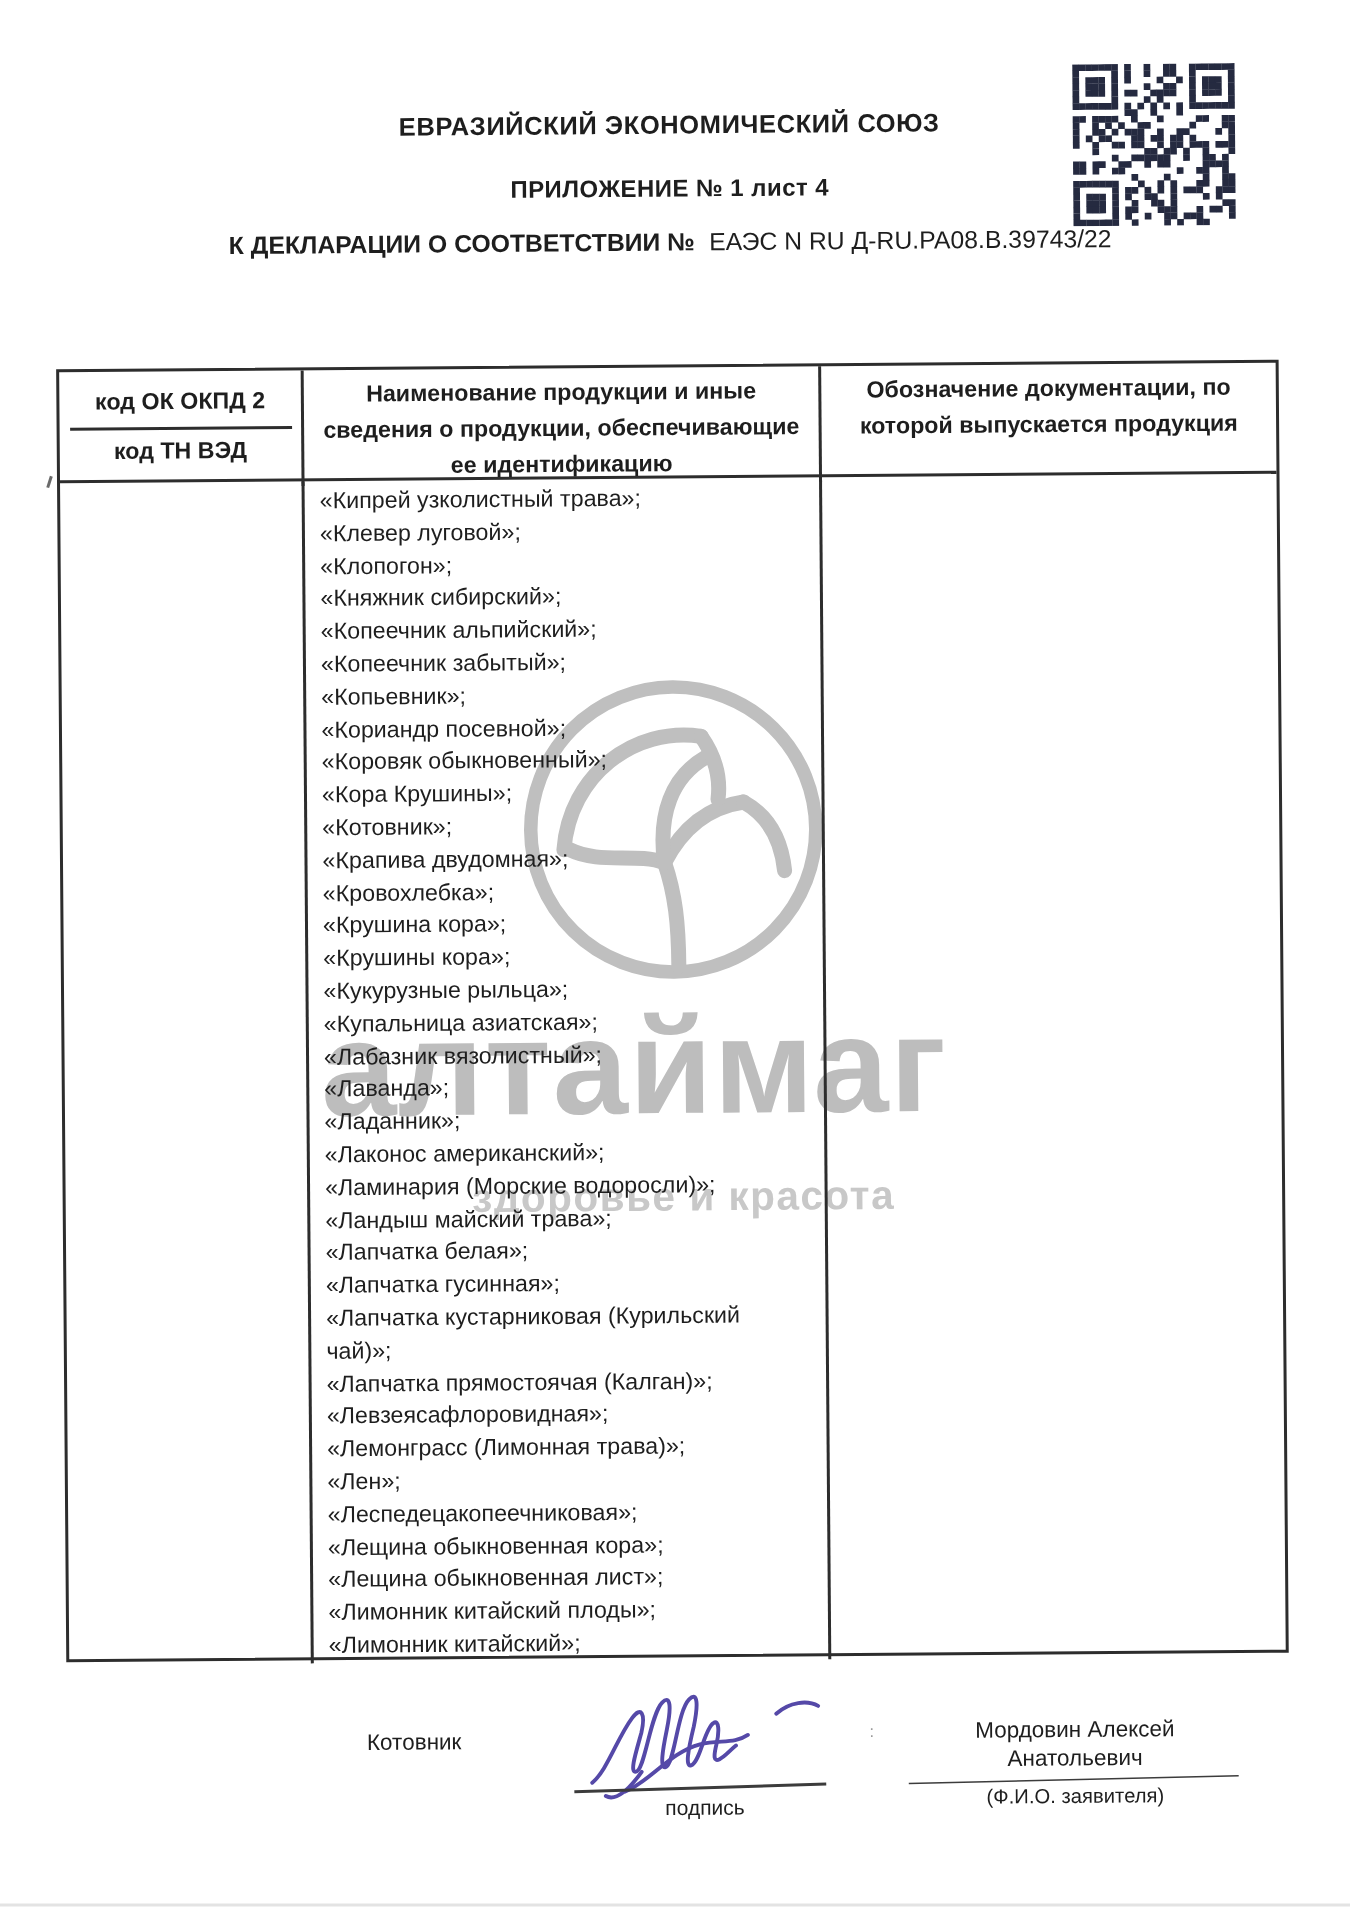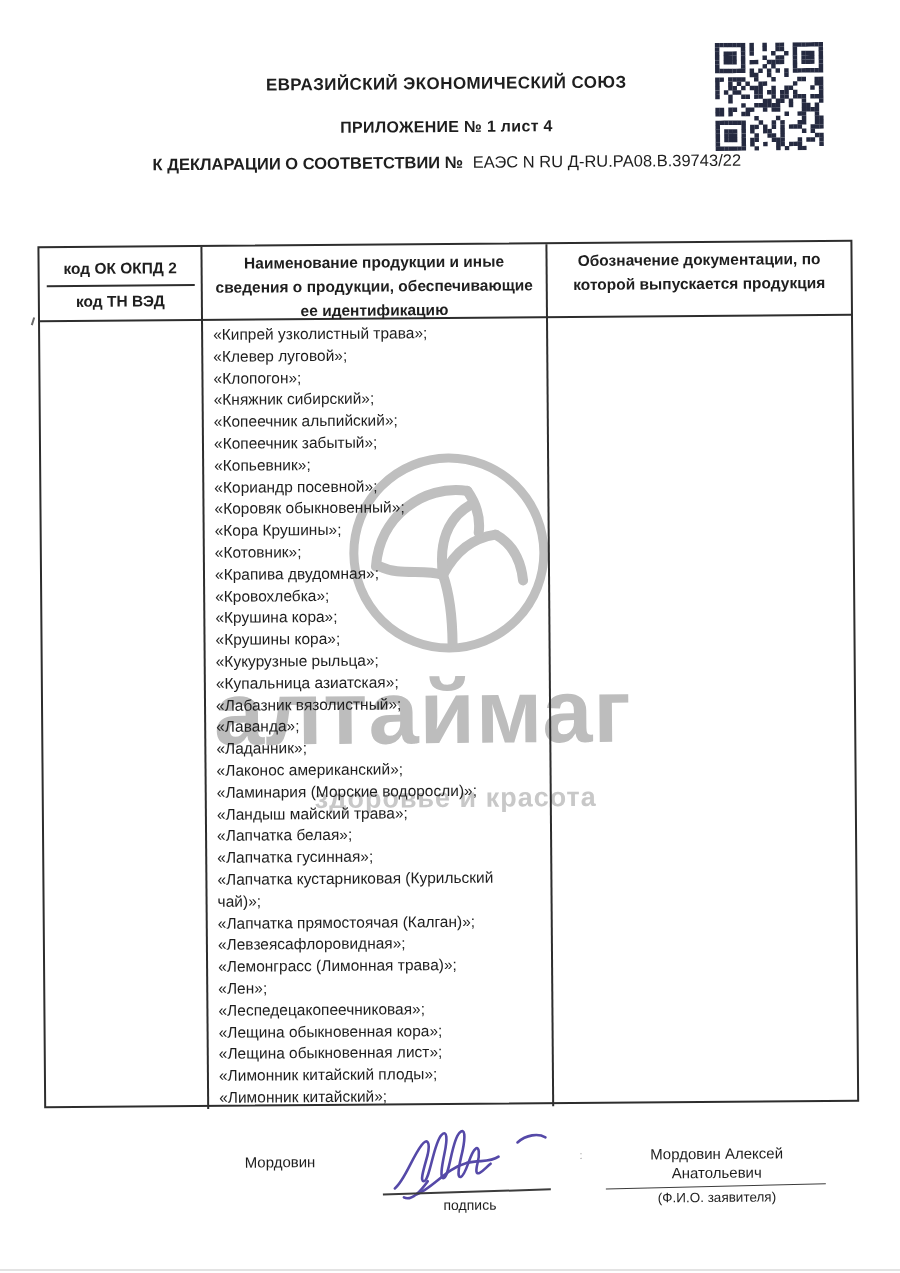--- a/index.html
+++ b/index.html
@@ -416,21 +416,21 @@
               <div class="product-item">«Лещина обыкновенная кора»;</div>
               <div class="product-item">«Лещина обыкновенная лист»;</div>
               <div class="product-item">«Лимонник китайский плоды»;</div>
               <div class="product-item">«Лимонник китайский»;</div>
             </div>
       </div>
       <div class="cell"></div>
     </div>
   </div>
 
-  <div class="applicant">Мордовин</div>
+  <div class="applicant">Котовник</div>
 
   <svg class="sig-svg" viewBox="0 0 210 84" xmlns="http://www.w3.org/2000/svg">
     <g fill="none" stroke="#5549a8" stroke-width="2.6" stroke-linecap="round">
       <path d="M8,66 C18,58 25,36 35,23 C41,15 44,20 41,33 C37,47 33,59 37,59 C43,59 47,21 55,13 C61,7 61,17 58,31 C55,45 53,57 57,56 C63,54 65,19 73,11 C79,5 79,15 76,29 C72,45 70,56 74,55 C80,53 83,31 89,27 C93,24 93,33 91,41 C89,49 89,53 93,51 C97,49 100,45 104,42"></path>
       <path d="M30,72 C46,66 60,46 80,41 C94,38 103,41 112,35"></path>
       <path d="M41,59 C33,70 24,79 17,75"></path>
       <path d="M131,21 C140,13 152,12 159,16"></path>
     </g>
   </svg>
   <div class="sig-line"></div>

